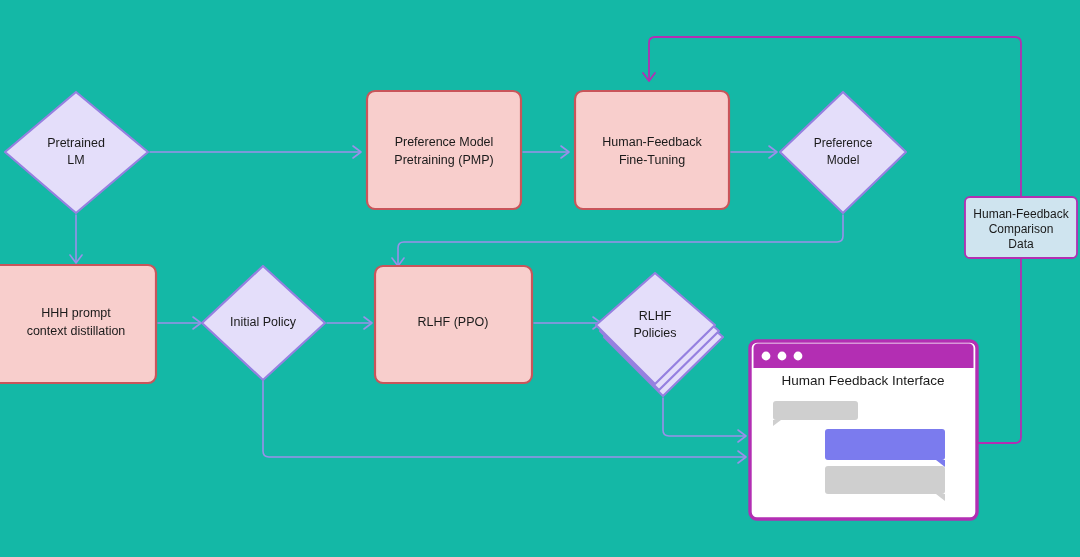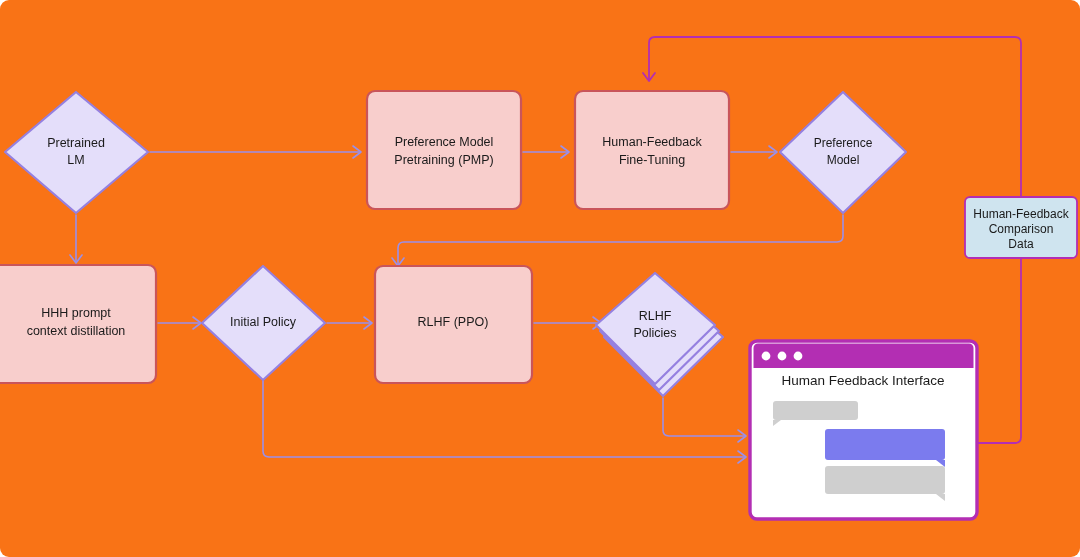--- a/index.html
+++ b/index.html
@@ -10,22 +10,21 @@
   body {
     width: 1080px;
     height: 557px;
     font-family: "Liberation Sans", sans-serif;
     overflow: hidden;
   }
   #diagram-root {
     position: relative;
     width: 1080px;
     height: 557px;
-    background: #f97316;
-    border-radius: 9px;
+    background: #14b8a6;
   }
   svg.canvas {
     position: absolute;
     top: 0;
     left: 0;
     width: 1080px;
     height: 557px;
     display: block;
   }
   .node-label {

